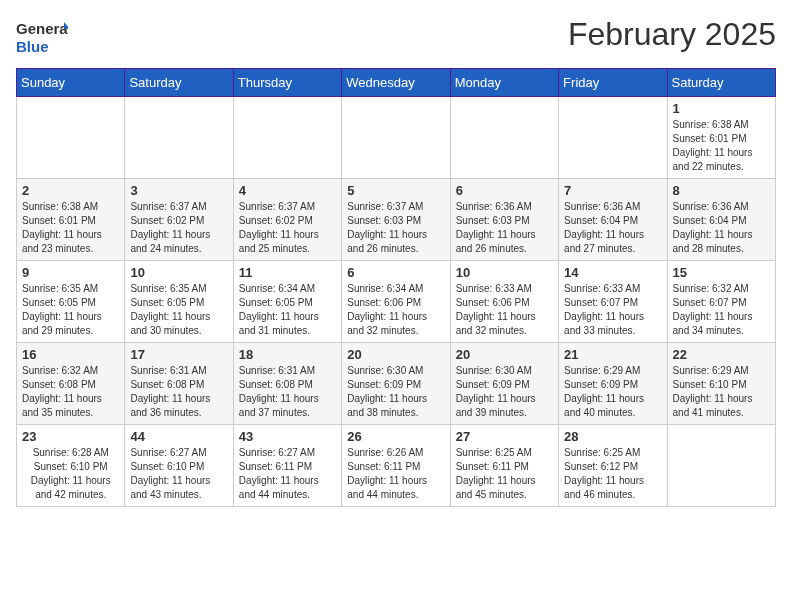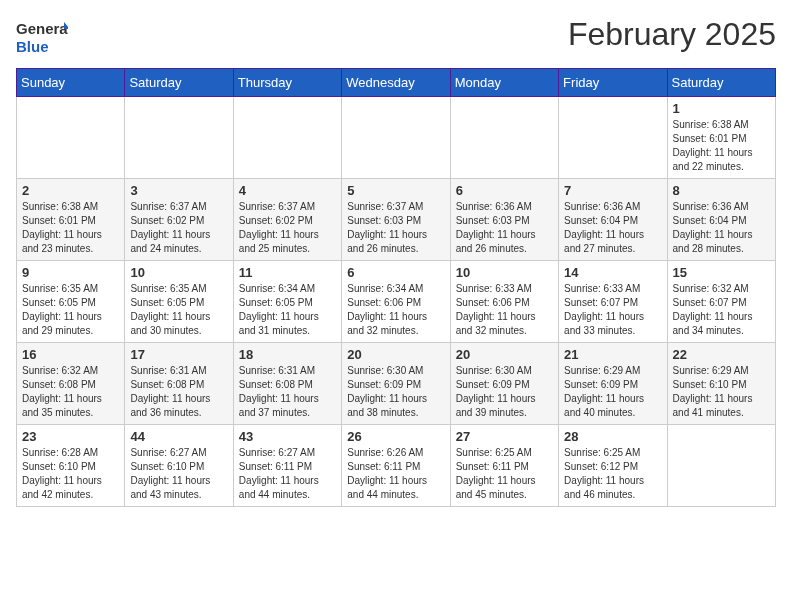--- a/index.html
+++ b/index.html
@@ -250,21 +250,21 @@
         <td>
           <span class="day-num">22</span>
           <div class="day-info" style="white-space: pre-line;">Sunrise: 6:29 AM
 Sunset: 6:10 PM
 Daylight: 11 hours and 41 minutes.</div>
         </td>
       </tr>
       <tr>
         <td>
           <span class="day-num">23</span>
-          <div class="day-info" style="white-space: pre-line;">Sunrise: 6:28 AM
+          <div class="day-info" style="white-space: pre-line; text-align: center;">Sunrise: 6:28 AM
 Sunset: 6:10 PM
 Daylight: 11 hours and 42 minutes.</div>
         </td>
         <td>
           <span class="day-num">44</span>
           <div class="day-info" style="white-space: pre-line;">Sunrise: 6:27 AM
 Sunset: 6:10 PM
 Daylight: 11 hours and 43 minutes.</div>
         </td>
         <td>

